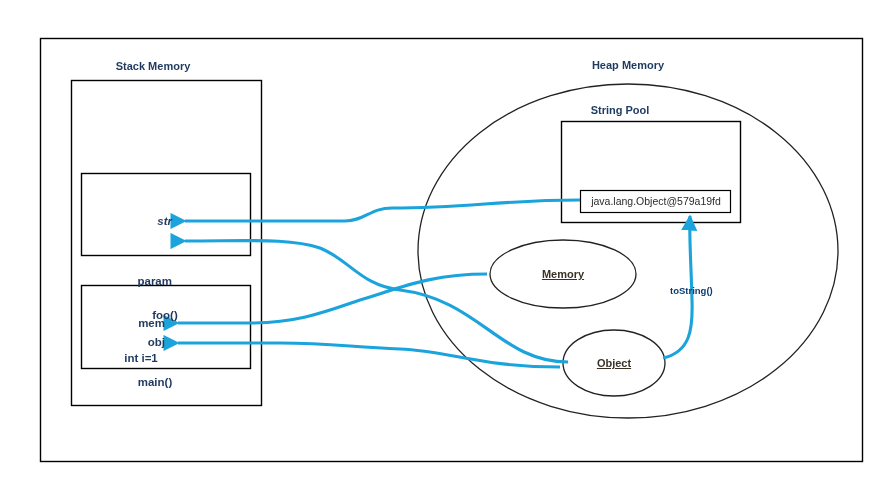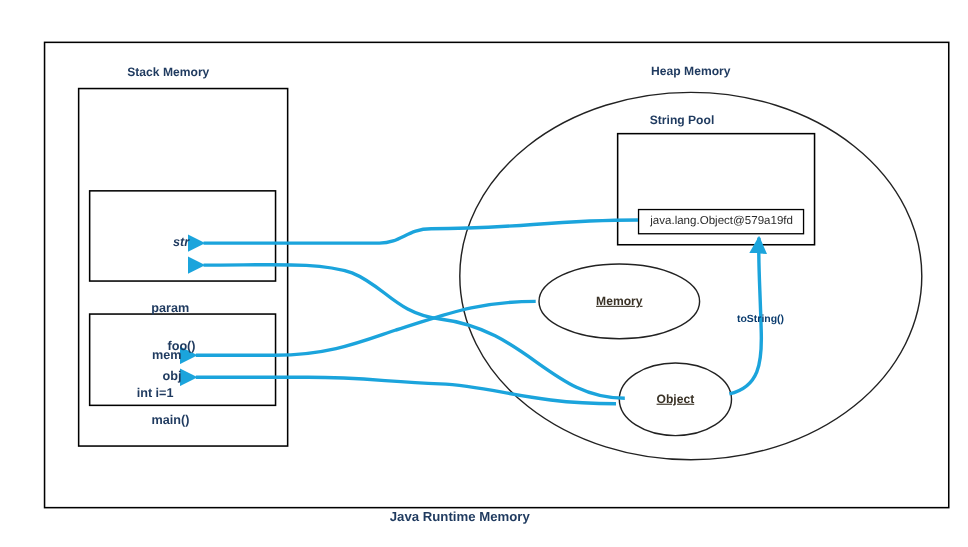--- a/index.html
+++ b/index.html
@@ -91,15 +91,14 @@
 
   <div class="lbl var-navy rgt" style="left:172px;top:215px;font-style:italic;">str</div>
   <div class="lbl var-navy rgt" style="left:172px;top:235px;margin-top:40px;">param</div>
   <div class="lbl frame-navy ctr" style="left:165px;top:261px;margin-top:48px;">foo()</div>
 
   <div class="lbl var-navy rgt" style="left:165px;top:317px;">mem</div>
   <div class="lbl var-navy rgt" style="left:165px;top:336px;">obj</div>
   <div class="lbl var-navy ctr" style="left:141px;top:352px;">int i=1</div>
   <div class="lbl frame-navy ctr" style="left:155px;top:376px;">main()</div>
 
-  <div class="lbl caption ctr" style="left:418px;top:463px;">Java Runtime Memory</div>
 
 </div>
 
 </body></html>

